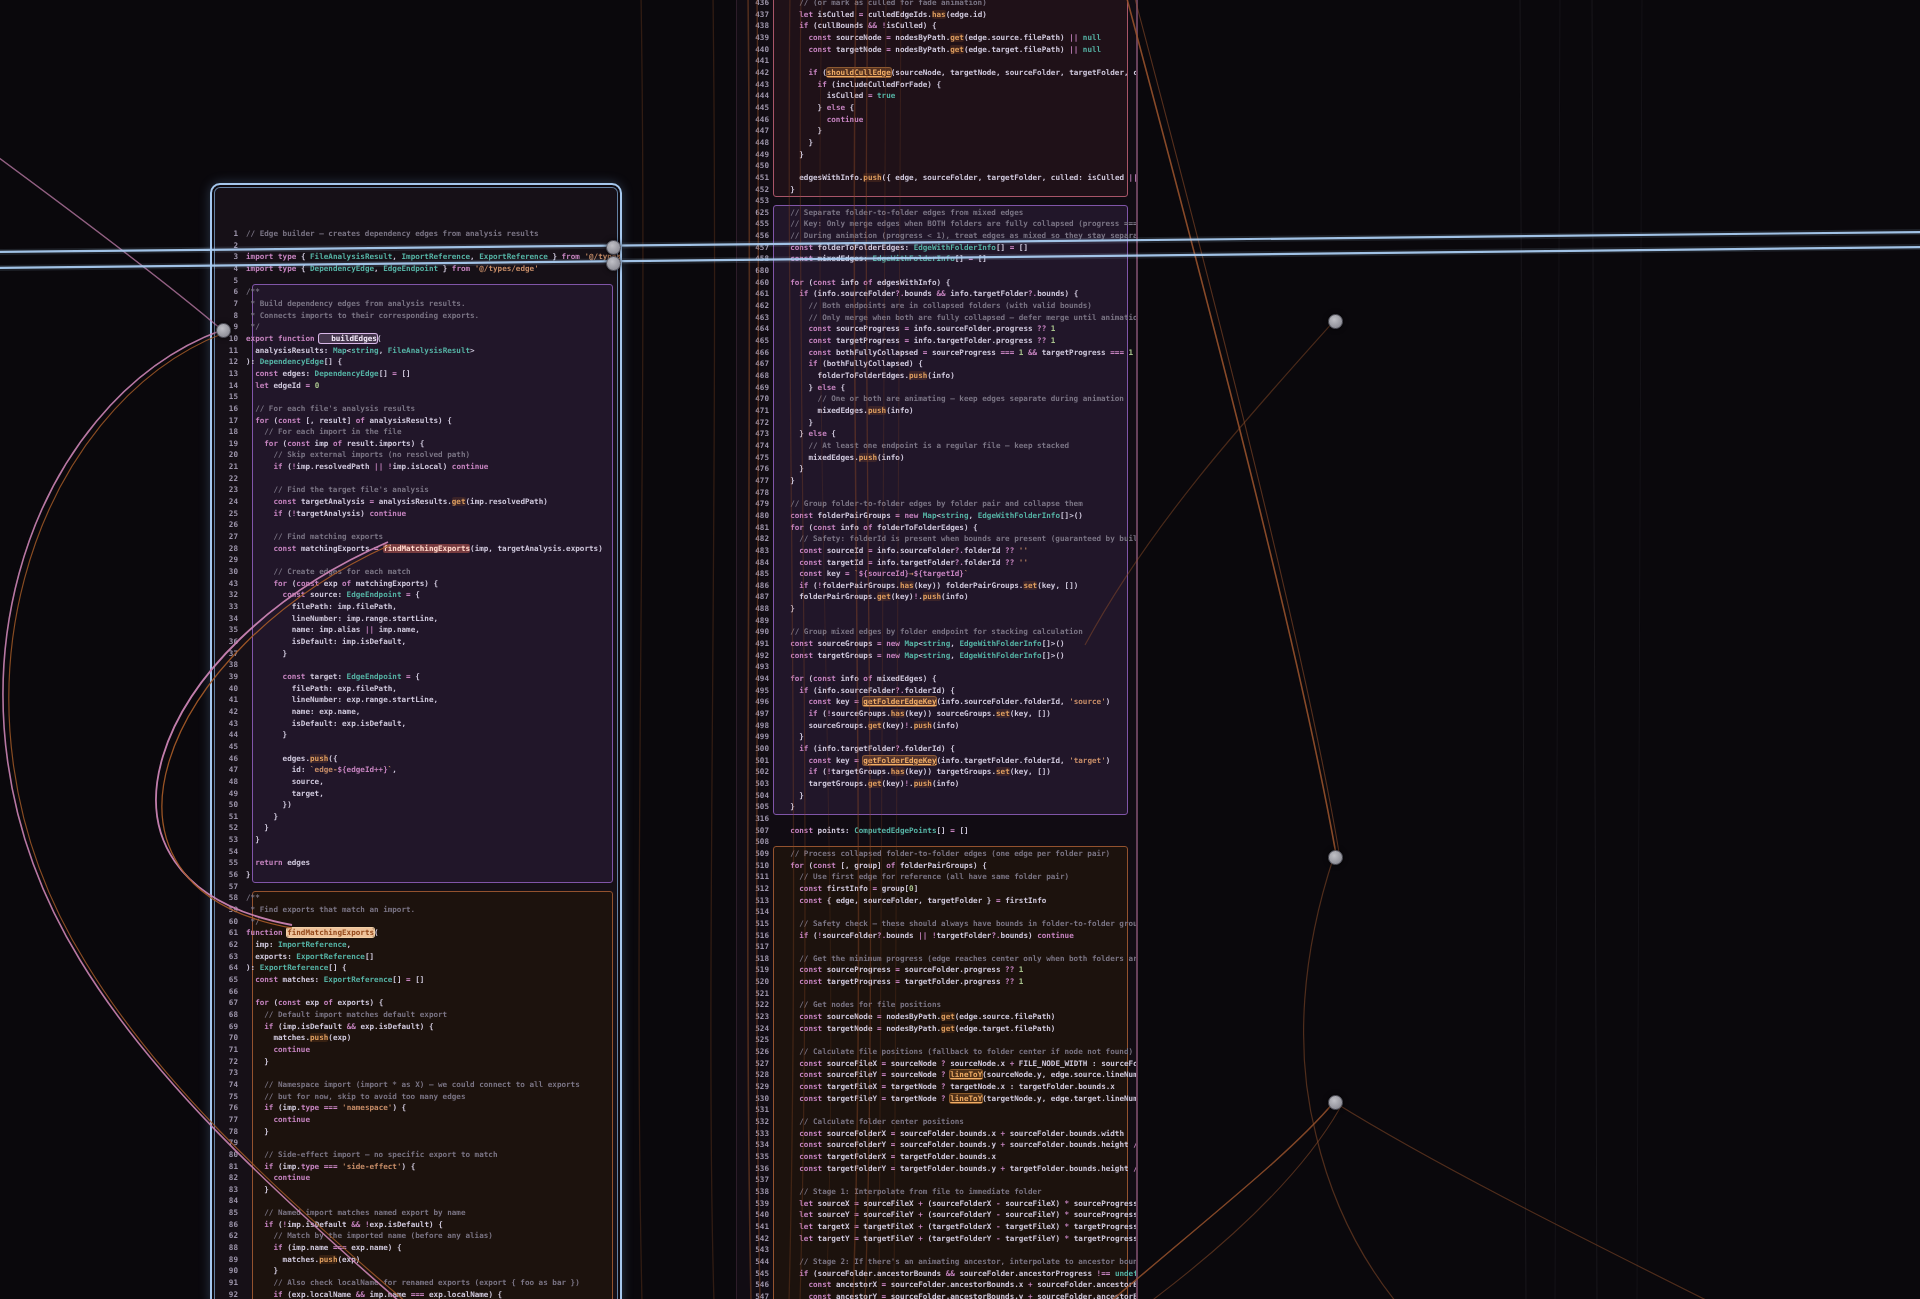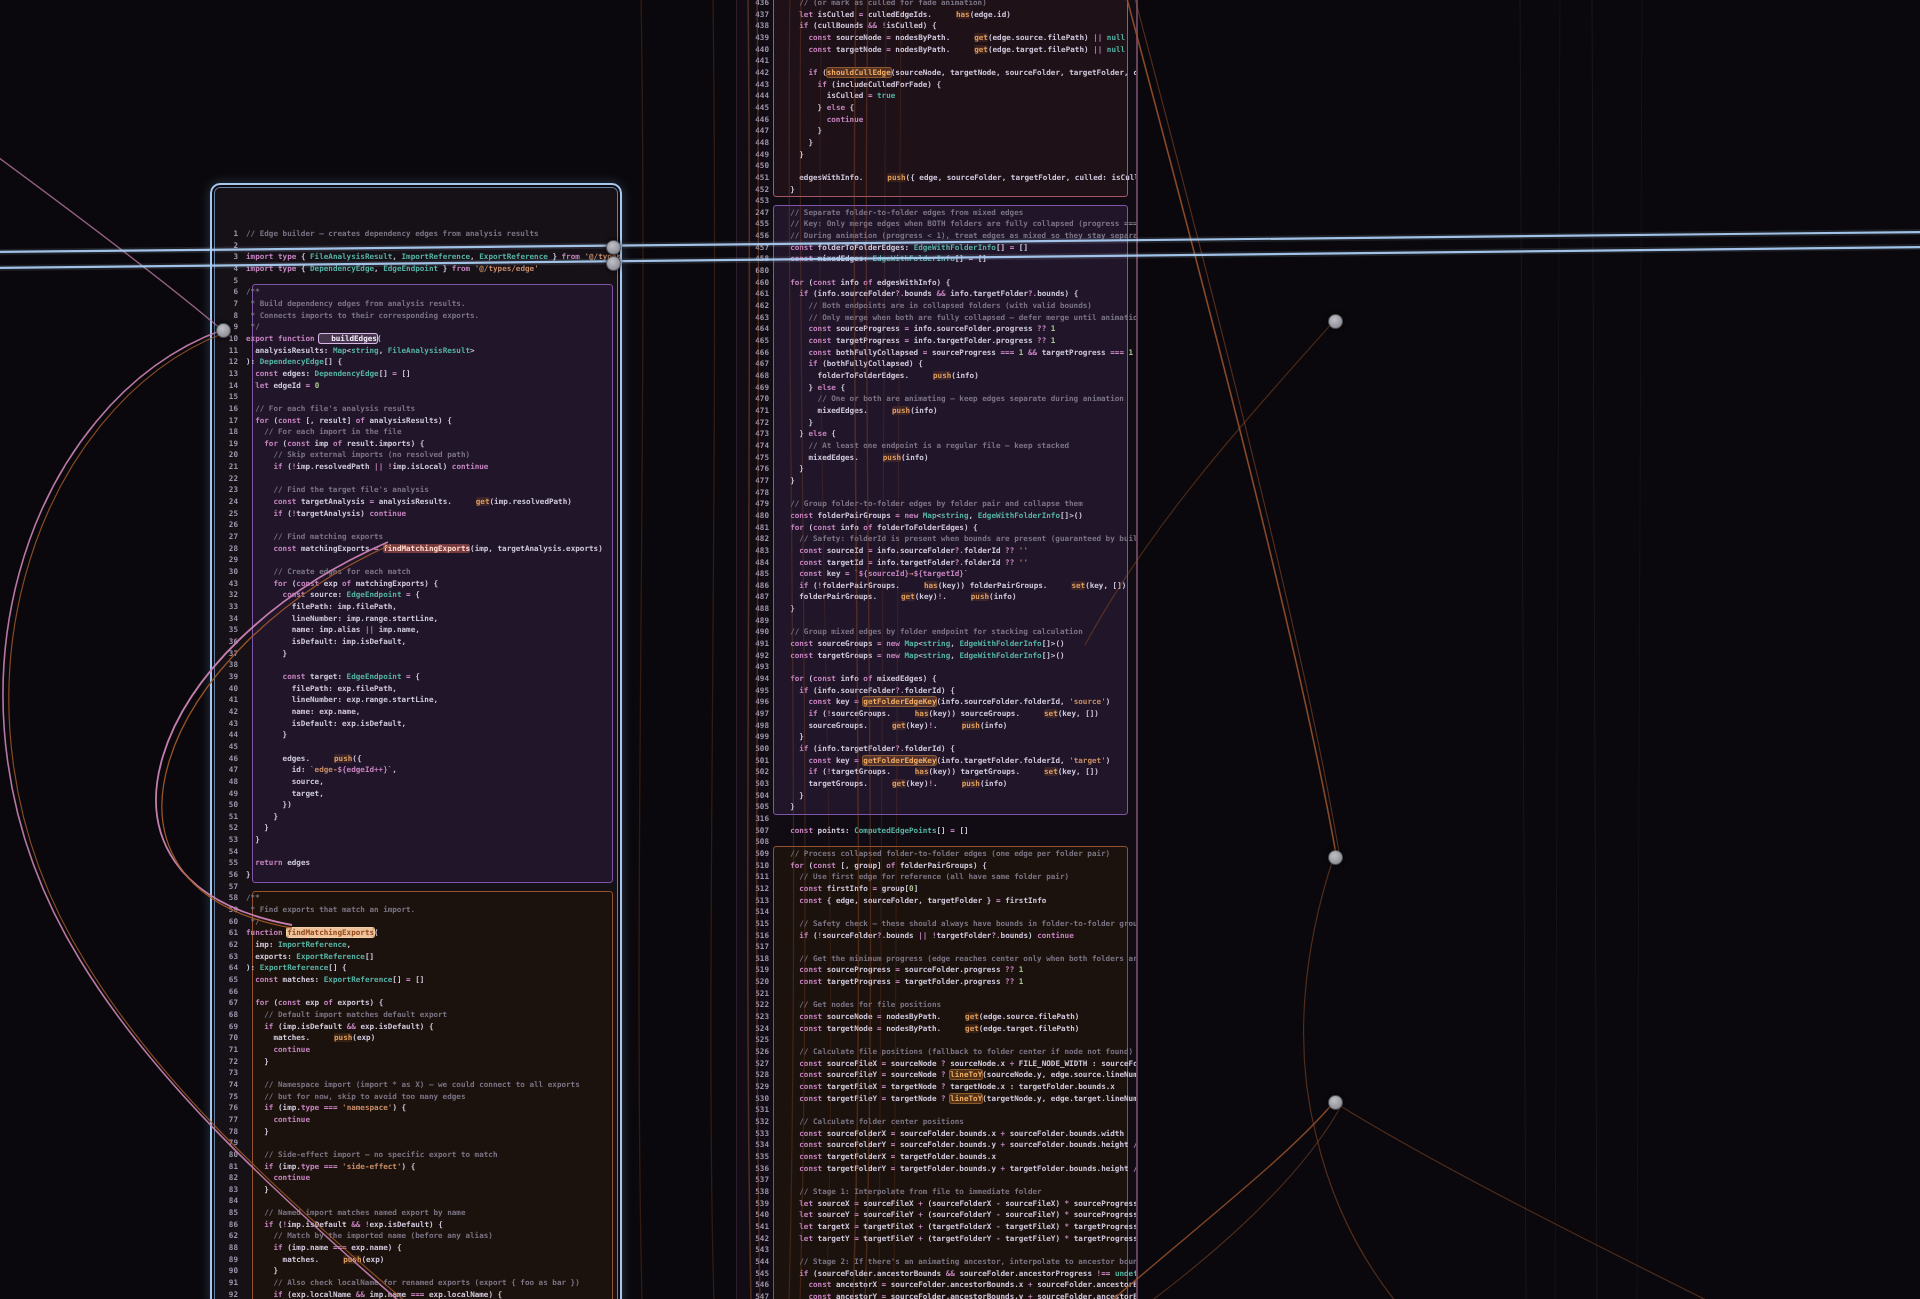--- a/index.html
+++ b/index.html
@@ -37,25 +37,25 @@
   
   .scope{position:absolute;border-radius:3px;z-index:1;box-sizing:border-box;}
   .panel-frame-left .scope{left:40px;right:7px;}
   .panel-mid .scope{left:36px;right:8px;}
   .scope-purple{background:#211629;border:1px solid #8055a8;}
   .scope-orange{background:#1c120d;border:1px solid #93522e;}
   .scope-red{background:#1f1118;border:1px solid #a85568;}
   
   .tk-v{color:#cfc8dc;} .tk-k{color:#c583bf;} .tk-t{color:#55b3a5;}
   .tk-s{color:#c78d68;} .tk-c{color:#7a7484;} .tk-n{color:#a9c48d;}
-  .tk-f{color:#dd9d5f;background:rgba(190,105,45,.16);border-radius:2px;margin-left:24px;}
+  .tk-f{color:#dd9d5f;background:rgba(190,105,45,.16);border-radius:2px;}
   .tk-hl-lavender{color:#f3eaf8;background:rgba(225,195,240,.18);box-shadow:0 0 0 1px #d9b8e8;border-radius:2px;padding-left:12px;}
   .tk-hl-salmon{color:#ffd9cc;background:rgba(205,95,85,.5);border-radius:2px;}
   .tk-hl-peach{color:#93481a;background:#eec39b;box-shadow:0 0 0 1px #f2cfa6;border-radius:2px;font-weight:700;}
-  .tk-hl-orange{color:#f0ad66;background:rgba(215,130,55,.28);box-shadow:0 0 0 1px rgba(230,150,70,.55);border-radius:2px;}
+  .tk-hl-orange{color:#f0ad66;background:rgba(215,130,55,.28);box-shadow:0 0 0 1px rgba(230,150,70,.55);border-radius:2px;text-decoration:underline;}
   
   #edge-layer{position:absolute;left:0;top:0;z-index:5;pointer-events:none;}
   .anchor-dot{
     position:absolute;width:13px;height:13px;border-radius:50%;z-index:6;
     background:radial-gradient(circle at 40% 35%, #c0c0c6, #7e7e88);
     border:1px solid #54545e;box-shadow:0 0 5px rgba(0,0,0,.7);
   }
 </style>
 </head>
 <body>
@@ -505,21 +505,21 @@
     </div>
     <div class="cl">
       <span class="ln">452</span>
       <span class="ct"><span class="tk-v">  </span><span class="tk-v">}</span></span>
     </div>
     <div class="cl">
       <span class="ln">453</span>
       <span class="ct"></span>
     </div>
     <div class="cl">
-      <span class="ln">247</span>
+      <span class="ln">625</span>
       <span class="ct"><span class="tk-v">  </span><span class="tk-c">// Separate folder-to-folder edges from mixed edges</span></span>
     </div>
     <div class="cl">
       <span class="ln">455</span>
       <span class="ct"><span class="tk-v">  </span><span class="tk-c">// Key: Only merge edges when BOTH folders are fully collapsed (progress === 1)</span></span>
     </div>
     <div class="cl">
       <span class="ln">456</span>
       <span class="ct"><span class="tk-v">  </span><span class="tk-c">// During animation (progress &lt; 1), treat edges as mixed so they stay separate</span></span>
     </div>

